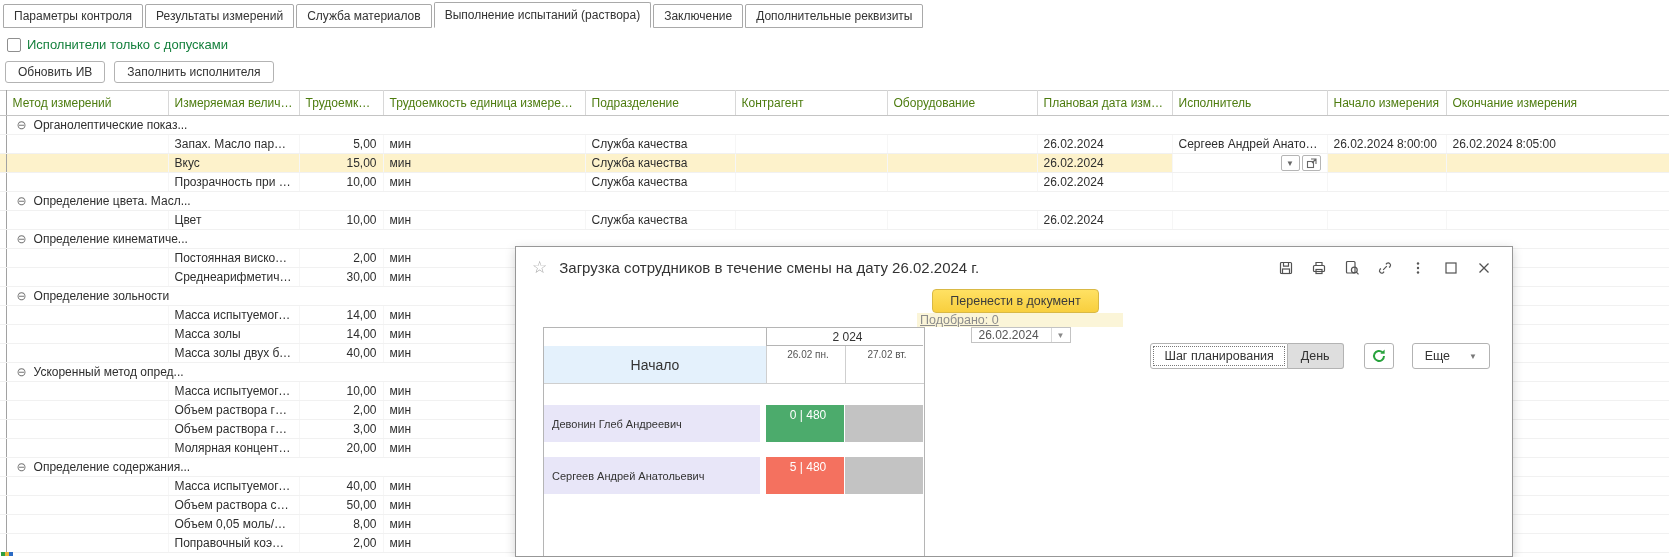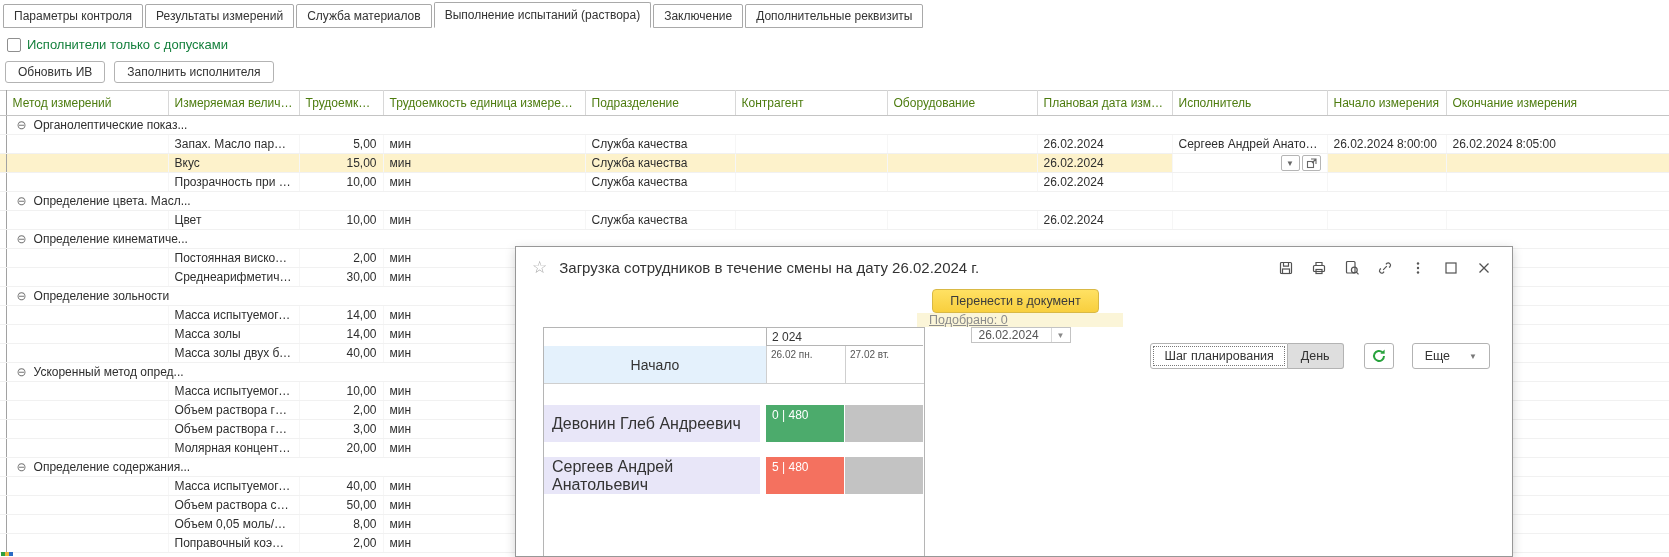--- a/index.html
+++ b/index.html
@@ -56,55 +56,55 @@
   .wicon{width:16px;height:16px;display:block;}
   .wicon svg{display:block;}
   .kebab{color:#555;font-size:14px;line-height:14px;}
   .dlg-toolbar{display:flex;align-items:center;margin-top:9px;padding:0 22px 0 25px;height:26px;flex-direction:column;}
   .btn-yellow{
     background:linear-gradient(#ffe163,#f8cf3e);border:1px solid #d9b945;border-radius:4px;
     font-size:12.5px;color:#3b3b3b;padding:4px 17px;white-space:nowrap;font-family:inherit;
   }
   .sel-panel{
     margin-left:9px;width:206px;height:26px;background:#fbf5d8;display:flex;align-items:center;
-    box-sizing:border-box;padding-left:12px;
+    box-sizing:border-box;padding-left:3px;
   }
   .sel-link{font-size:12.5px;color:#8c8c8c;text-decoration:underline;}
   .date-combo{margin-left:10px;display:flex;border:1px solid #c3c3c3;height:24px;box-sizing:border-box;background:#fff;}
   .date-input{width:72px;font-size:12px;color:#555;display:flex;align-items:center;padding-left:7px;}
   .combo-btn{width:18px;border-left:1px solid #d9d9d9;background:#fff;display:flex;align-items:center;justify-content:center;color:#888;font-size:8px;}
   .dlg-right{margin-left:auto;display:flex;align-items:center;}
   .btn-dlg{
     border:1px solid #b3b3b3;background:#fff;font-size:12.5px;color:#333;
     padding:4px 13px;white-space:nowrap;font-family:inherit;height:26px;box-sizing:border-box;
   }
   .btn-step{border-radius:3px 0 0 3px;outline:1px dotted #777;outline-offset:-4px;}
   .btn-day{border-radius:0 3px 3px 0;border-left:none;background:#dedede;}
   .btn-refresh{margin-left:20px;width:30px;border-radius:3px;display:flex;align-items:center;justify-content:center;padding:0;}
   .btn-more{margin-left:18px;border-radius:3px;display:flex;align-items:center;gap:19px;padding:4px 12px;}
   .more-caret{color:#777;font-size:8px;}
   
-  .gantt{position:absolute;left:27px;top:80px;width:380px;bottom:0;border:1px solid #b5b5b5;border-bottom:none;box-sizing:content-box;}
+  .gantt{position:absolute;left:27px;top:80px;width:380px;bottom:0;border:1px solid #b5b5b5;border-bottom:none;box-sizing:content-box;text-align:center;}
   .g-year{
     position:absolute;left:222px;top:0;width:157px;height:18px;box-sizing:border-box;
     border-left:1px solid #b5b5b5;border-bottom:1px solid #b5b5b5;font-size:12px;color:#333;
     padding:2px 0 0 5px;
   }
   .g-res{
     position:absolute;left:0;top:18px;width:222px;height:38px;box-sizing:border-box;background:#e4f1fc;
     border-bottom:1px solid #cfcfcf;display:flex;align-items:center;justify-content:center;
     font-size:14px;color:#333;
   }
   .g-day{
     position:absolute;top:18px;width:79px;height:38px;box-sizing:border-box;font-size:10px;color:#555;
     border-left:1px solid #cfcfcf;border-bottom:1px solid #cfcfcf;padding:3px 0 0 4px;
   }
   .g-rname{
     position:absolute;left:0;width:216px;height:37px;background:#e8e6f8;box-sizing:border-box;
-    display:flex;align-items:center;padding-left:8px;font-size:16px;color:#333;
+    display:flex;align-items:center;padding-left:8px;font-size:11px;color:#333;
   }
   .g-bar{position:absolute;height:37px;box-sizing:border-box;color:#fff;font-size:12px;padding:3px 0 0 6px;}
   
   .corner-dots{position:absolute;left:1px;bottom:1px;display:flex;}
   .corner-dots span{width:4px;height:4px;display:block;}
 </style>
 </head>
 <body>
 
 <div class="tabbar">

